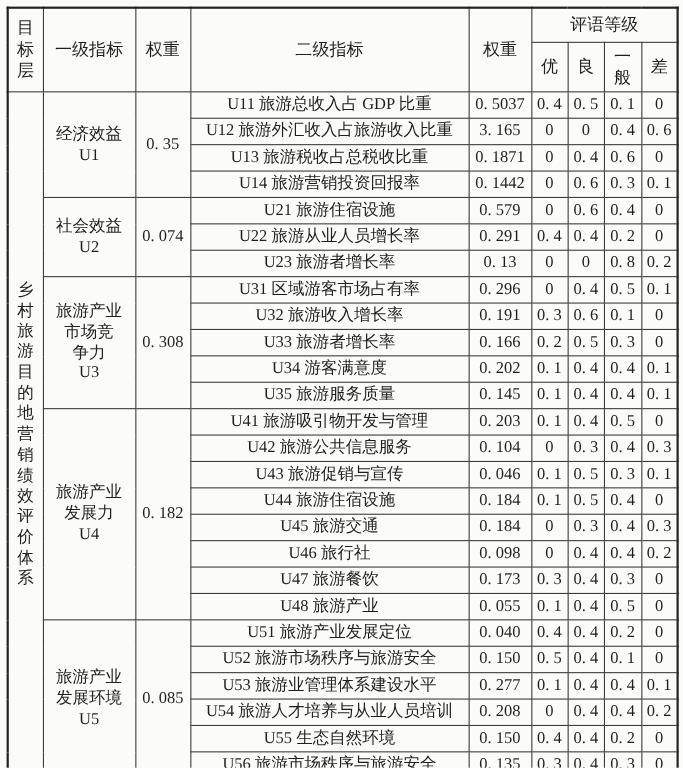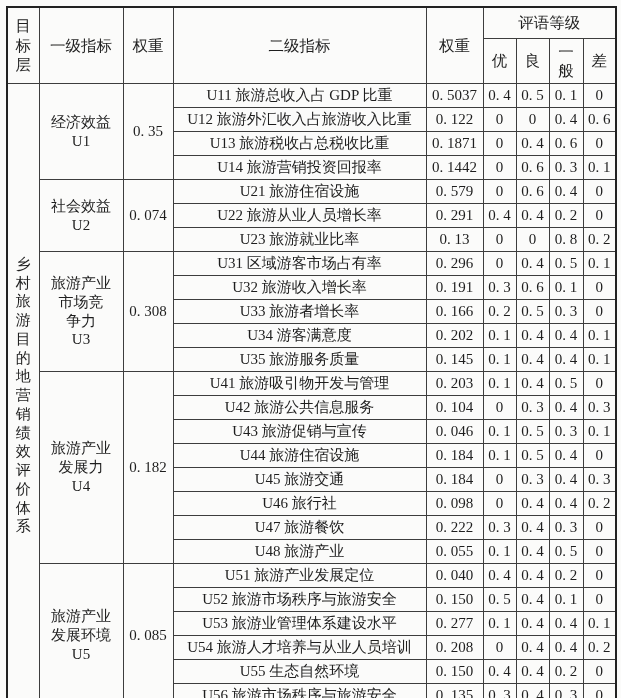--- a/index.html
+++ b/index.html
@@ -111,21 +111,21 @@
           <td rowspan="4" class="num">0. 35</td>
           <td class="indicator">U11 旅游总收入占 GDP 比重</td>
           <td class="num">0. 5037</td>
           <td class="num">0. 4</td>
           <td class="num">0. 5</td>
           <td class="num">0. 1</td>
           <td class="num">0</td>
         </tr>
         <tr>
           <td class="indicator">U12 旅游外汇收入占旅游收入比重</td>
-          <td class="num">0. 122</td>
+          <td class="num">3. 165</td>
           <td class="num">0</td>
           <td class="num">0</td>
           <td class="num">0. 4</td>
           <td class="num">0. 6</td>
         </tr>
         <tr>
           <td class="indicator">U13 旅游税收占总税收比重</td>
           <td class="num">0. 1871</td>
           <td class="num">0</td>
           <td class="num">0. 4</td>
@@ -153,21 +153,21 @@
         </tr>
         <tr>
           <td class="indicator">U22 旅游从业人员增长率</td>
           <td class="num">0. 291</td>
           <td class="num">0. 4</td>
           <td class="num">0. 4</td>
           <td class="num">0. 2</td>
           <td class="num">0</td>
         </tr>
         <tr>
-          <td class="indicator">U23 旅游就业比率</td>
+          <td class="indicator">U23 旅游者增长率</td>
           <td class="num">0. 13</td>
           <td class="num">0</td>
           <td class="num">0</td>
           <td class="num">0. 8</td>
           <td class="num">0. 2</td>
         </tr>
         <tr>
           <td rowspan="5" class="group-label pre">旅游产业
 市场竞
 争力
@@ -259,21 +259,21 @@
         <tr>
           <td class="indicator">U46 旅行社</td>
           <td class="num">0. 098</td>
           <td class="num">0</td>
           <td class="num">0. 4</td>
           <td class="num">0. 4</td>
           <td class="num">0. 2</td>
         </tr>
         <tr>
           <td class="indicator">U47 旅游餐饮</td>
-          <td class="num">0. 222</td>
+          <td class="num">0. 173</td>
           <td class="num">0. 3</td>
           <td class="num">0. 4</td>
           <td class="num">0. 3</td>
           <td class="num">0</td>
         </tr>
         <tr>
           <td class="indicator">U48 旅游产业</td>
           <td class="num">0. 055</td>
           <td class="num">0. 1</td>
           <td class="num">0. 4</td>

